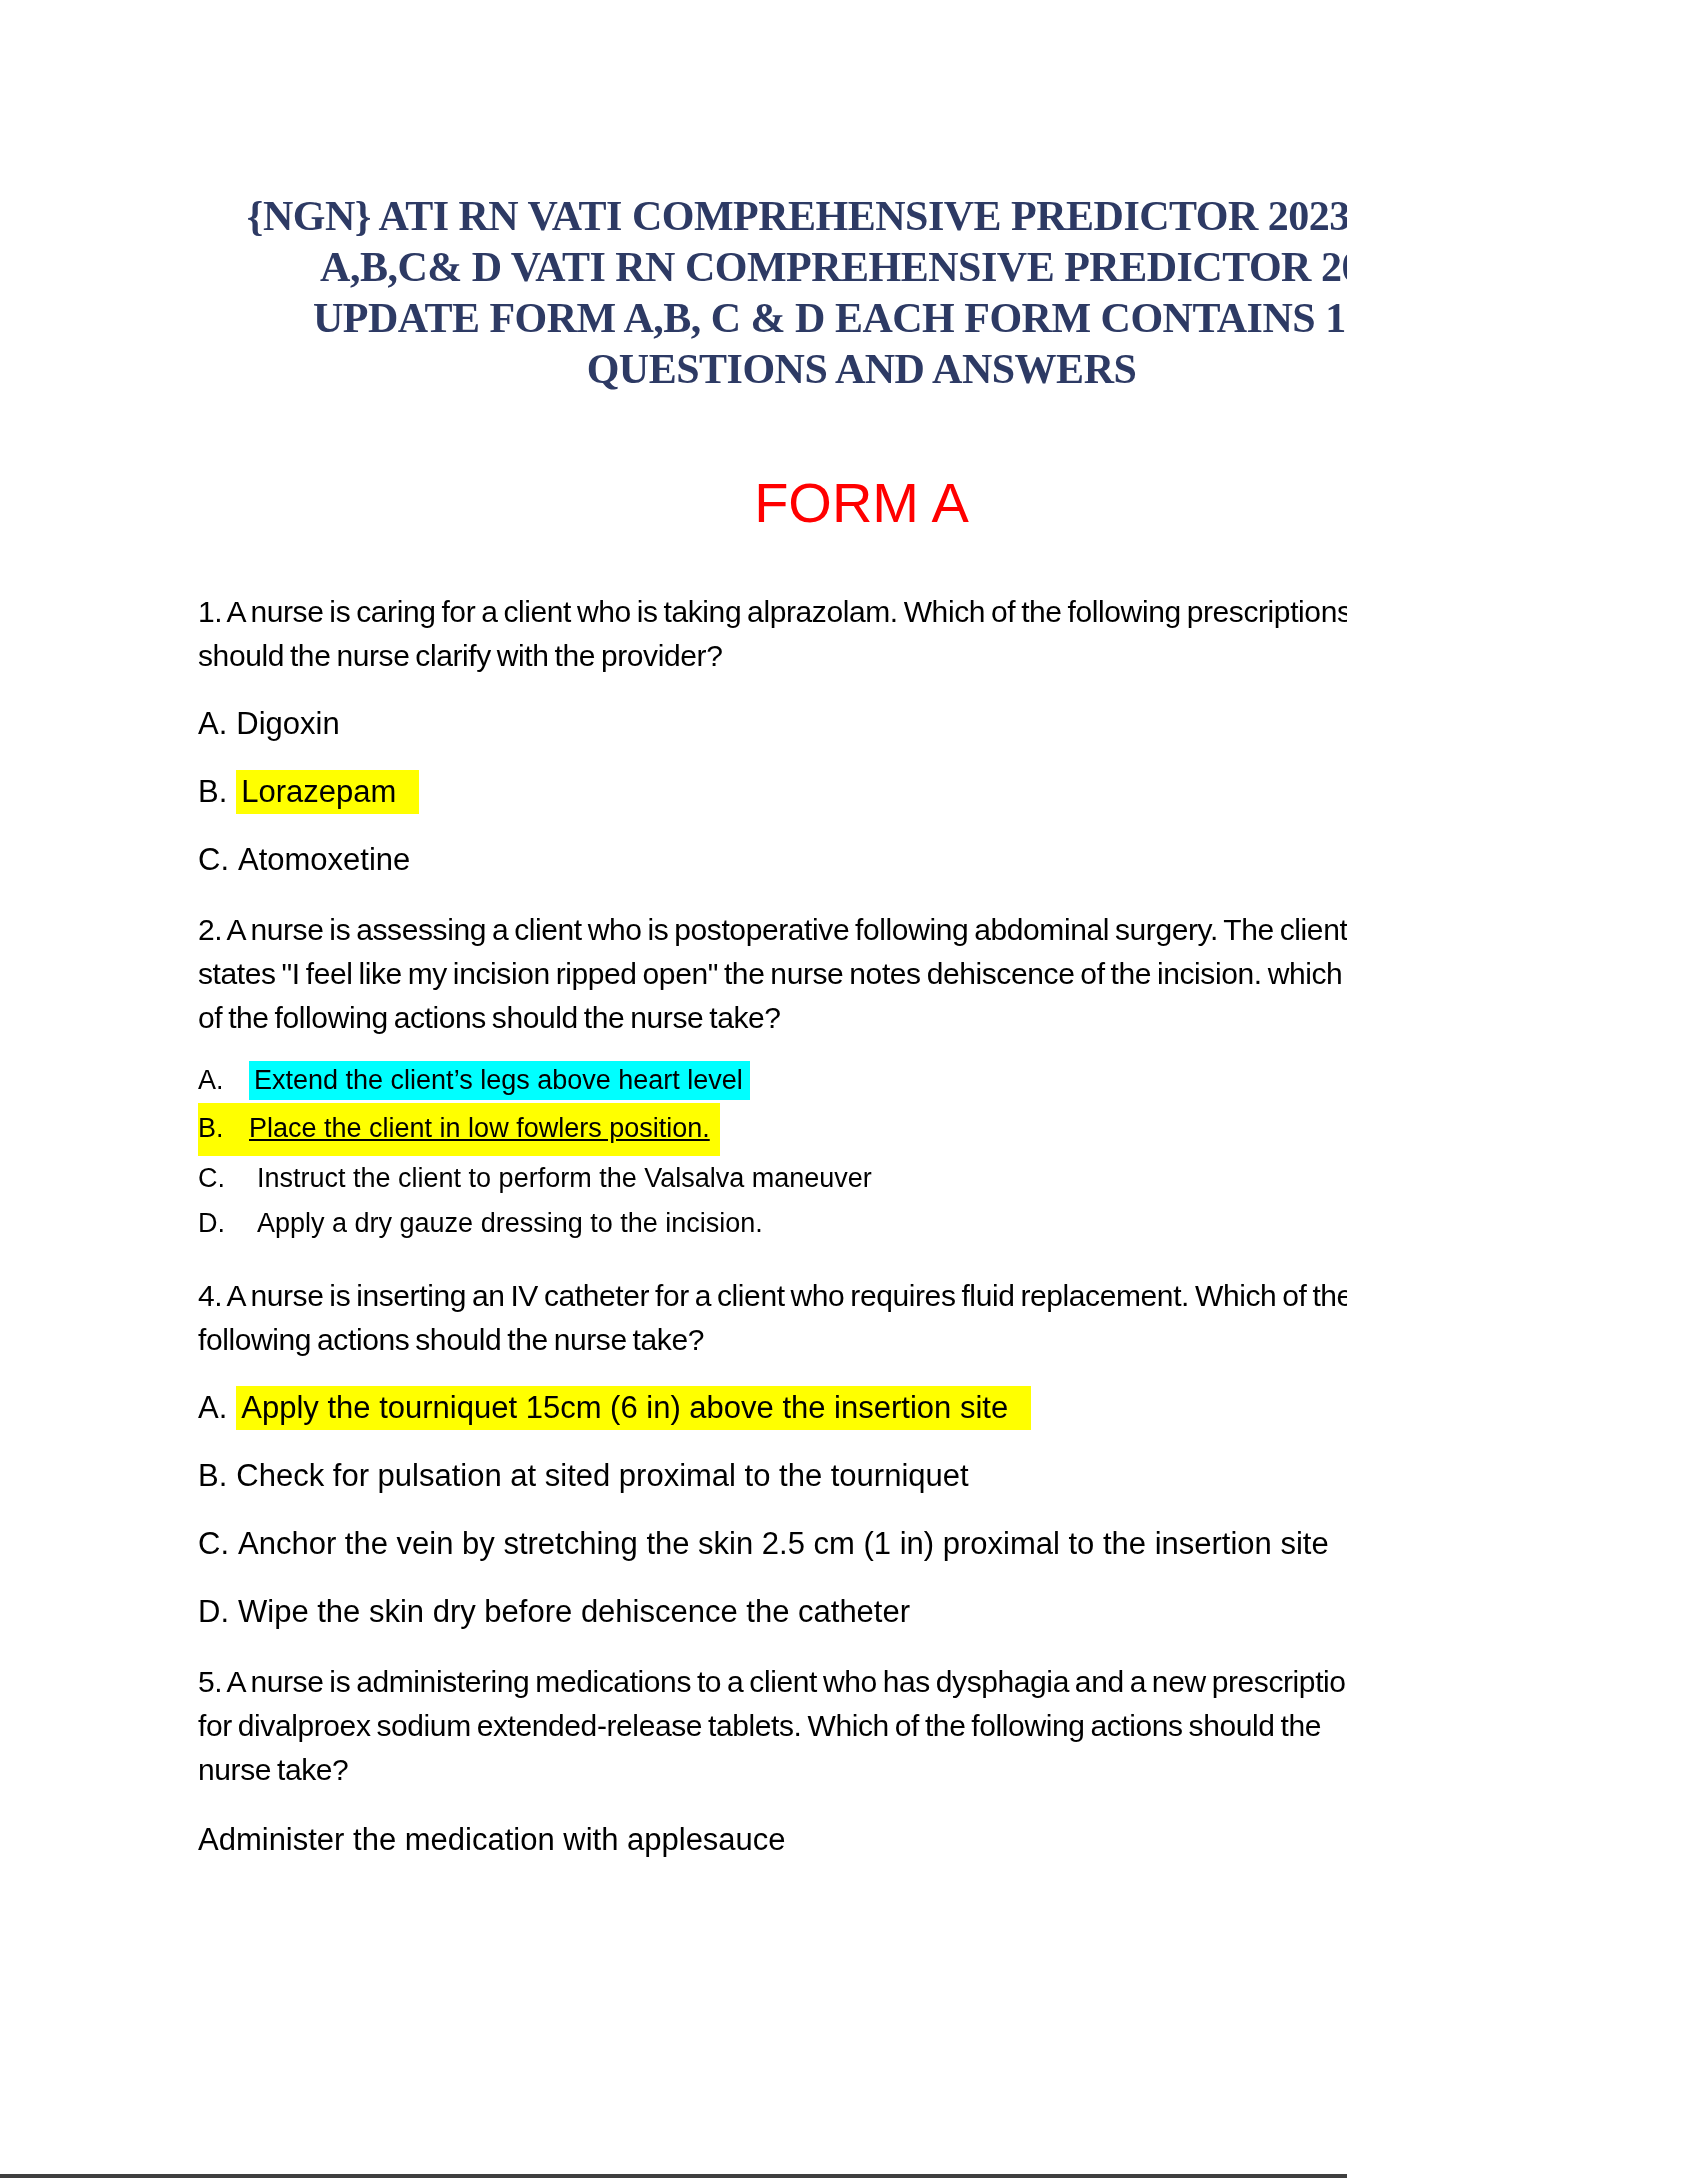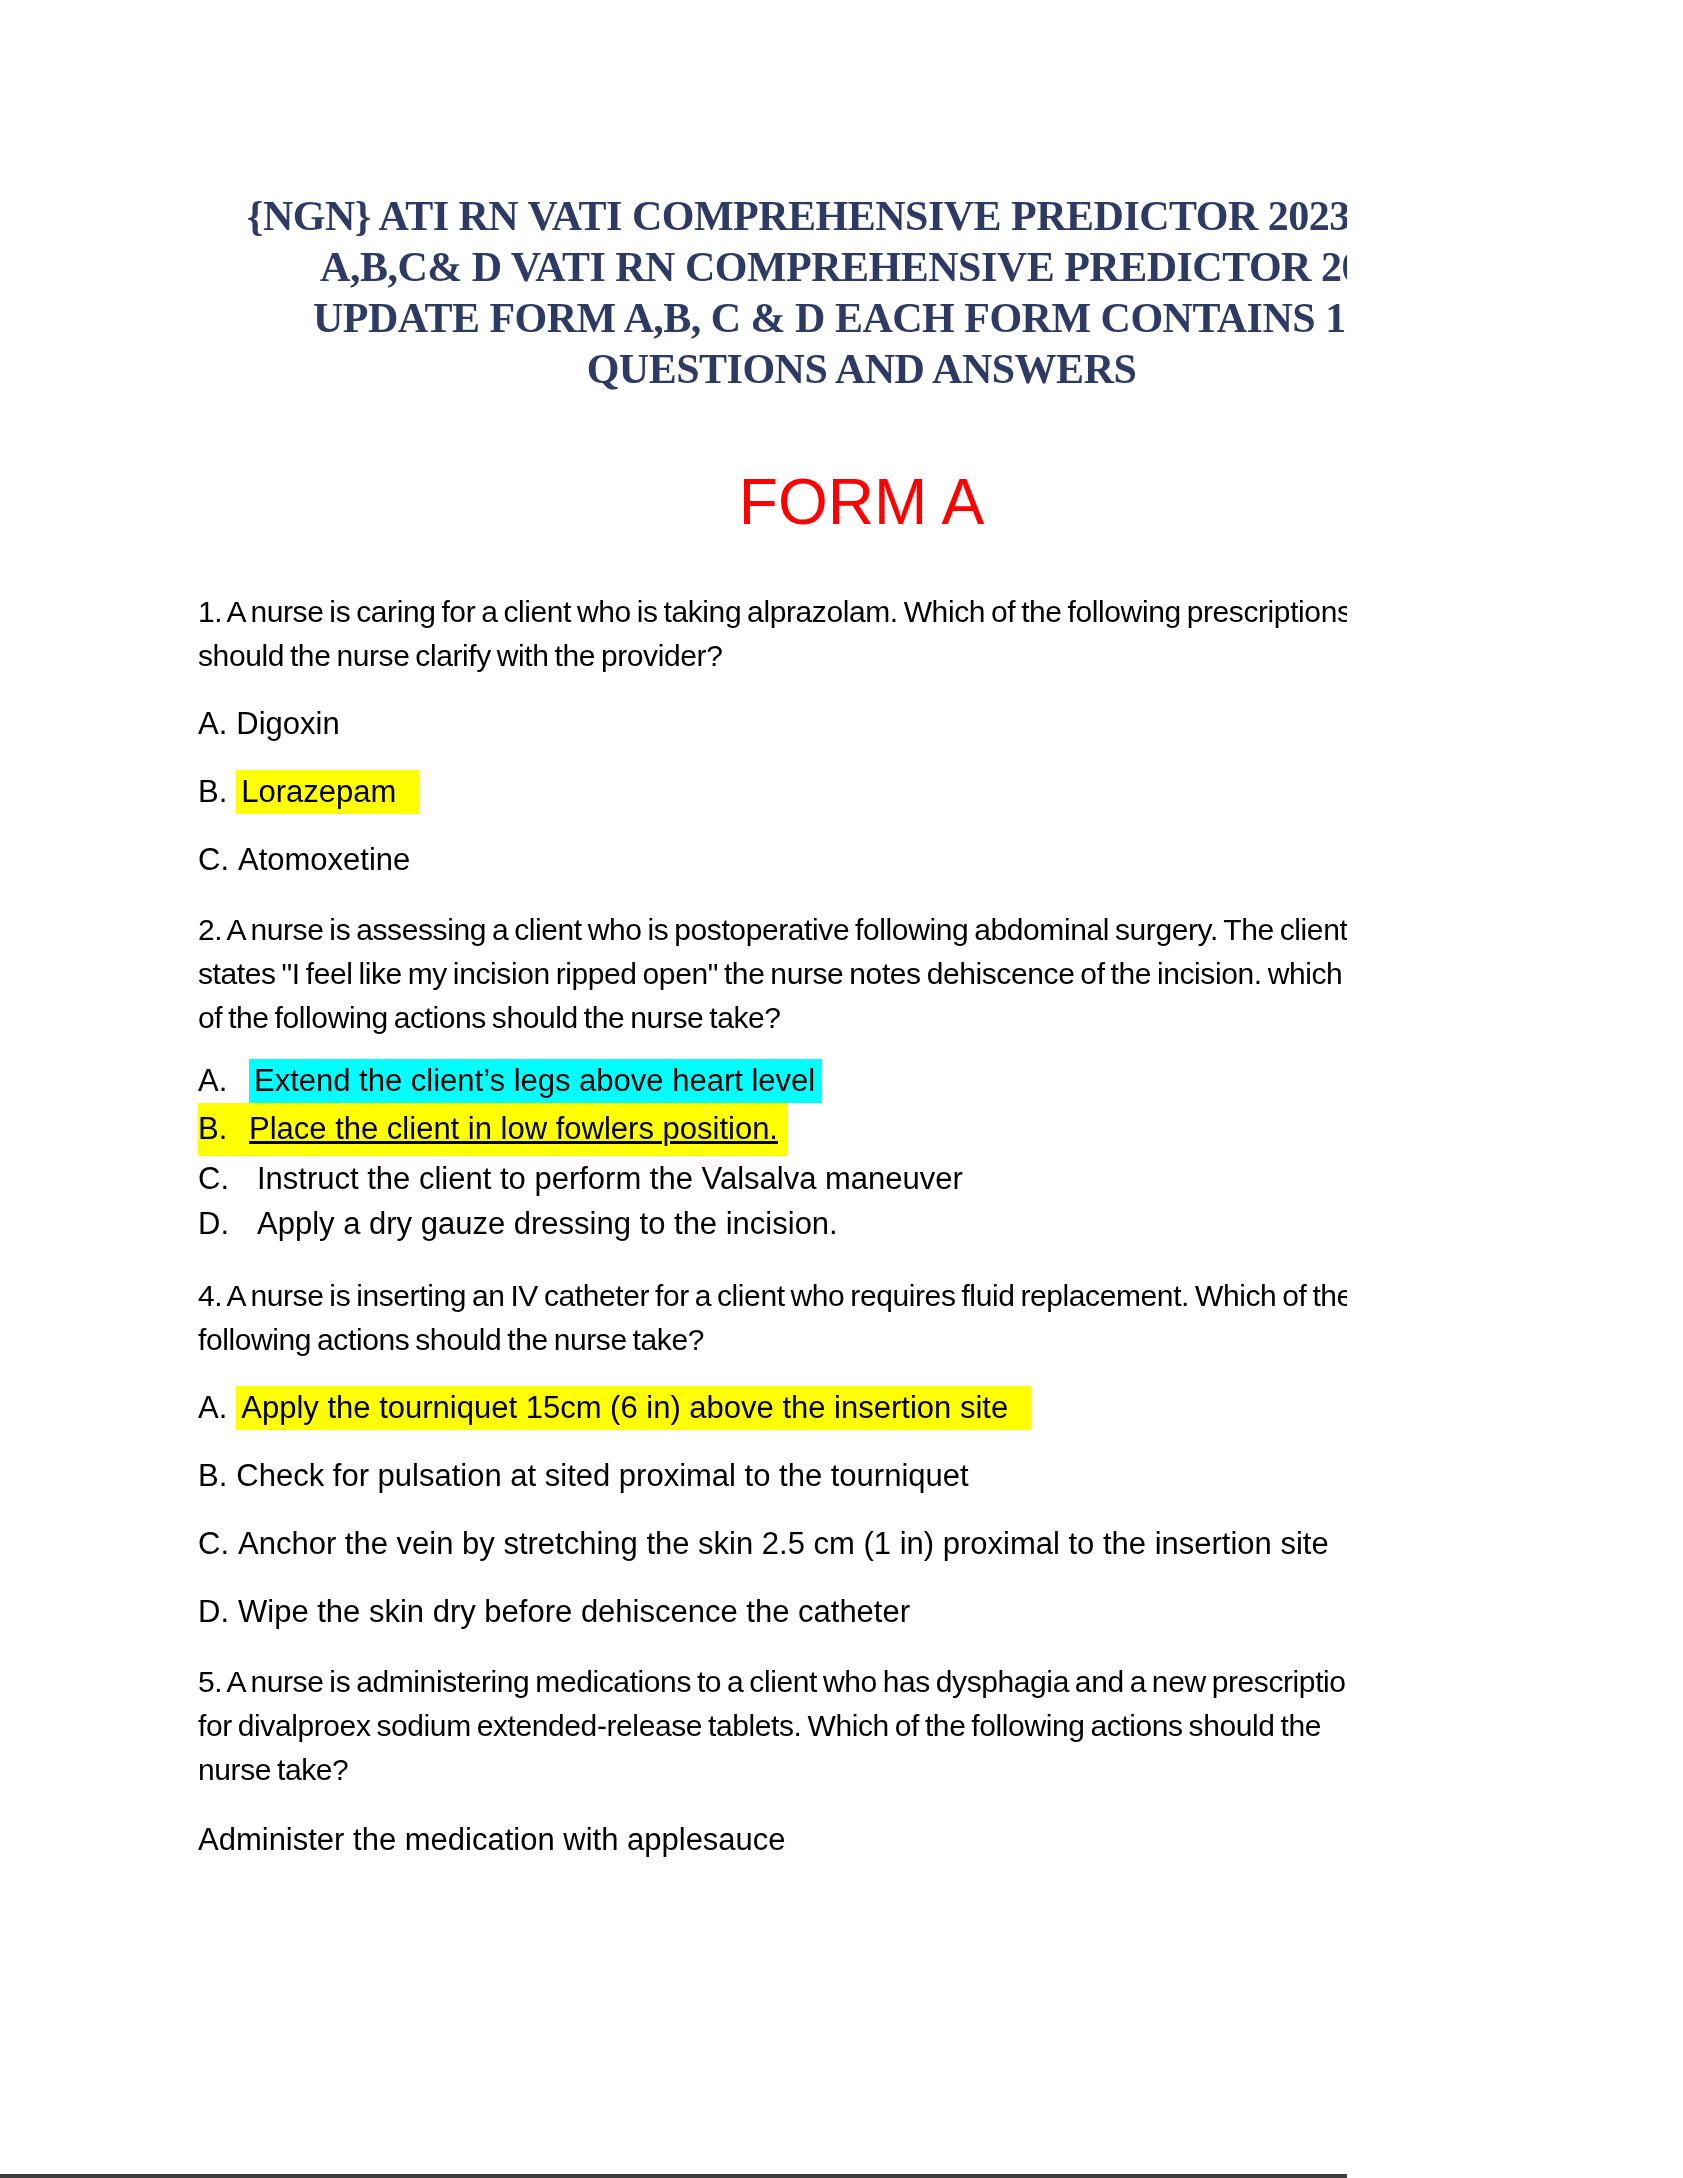--- a/index.html
+++ b/index.html
@@ -28,41 +28,41 @@
     line-height: 51px;
     letter-spacing: -0.5px;
     color: #2d3a64;
     white-space: pre-line;
   }
   .section-heading {
     width: 1297px;
     margin: 0 auto 53px auto;
     text-align: center;
     font-family: "Liberation Sans", sans-serif;
-    font-size: 64px;
+    font-size: 56px;
     line-height: 69px;
     font-weight: 400;
     color: #ff0000;
   }
   .stem {
     font-size: 30px;
     line-height: 44px;
     letter-spacing: -0.4px;
     word-spacing: -2px;
     white-space: pre;
     margin: 0 0 26px 0;
   }
   .q { margin: 0 0 26px 0; }
   .opt-spaced .opt-row {
     font-size: 31px;
     line-height: 40px;
     margin-bottom: 28px;
   }
   .opt-tight .opt-row {
-    font-size: 31px;
+    font-size: 27px;
     line-height: 45px;
     margin-bottom: 0;
   }
   .marker { display: inline-block; margin-right: 9px; }
   .opt-tight .marker { width: 51px; margin-right: 0; }
   .opt-tight .marker.wide { width: 59px; }
   .hl-yellow { background: #ffff00; padding: 4px 23px 5px 5px; }
   .hl-cyan   { background: #00ffff; padding: 4px 7px 5px 5px; }
   .hl-row    { background: #ffff00; display: inline-block; padding: 3px 10px 5px 0; text-decoration: underline; }
   .hl-row .marker { background: transparent; }

